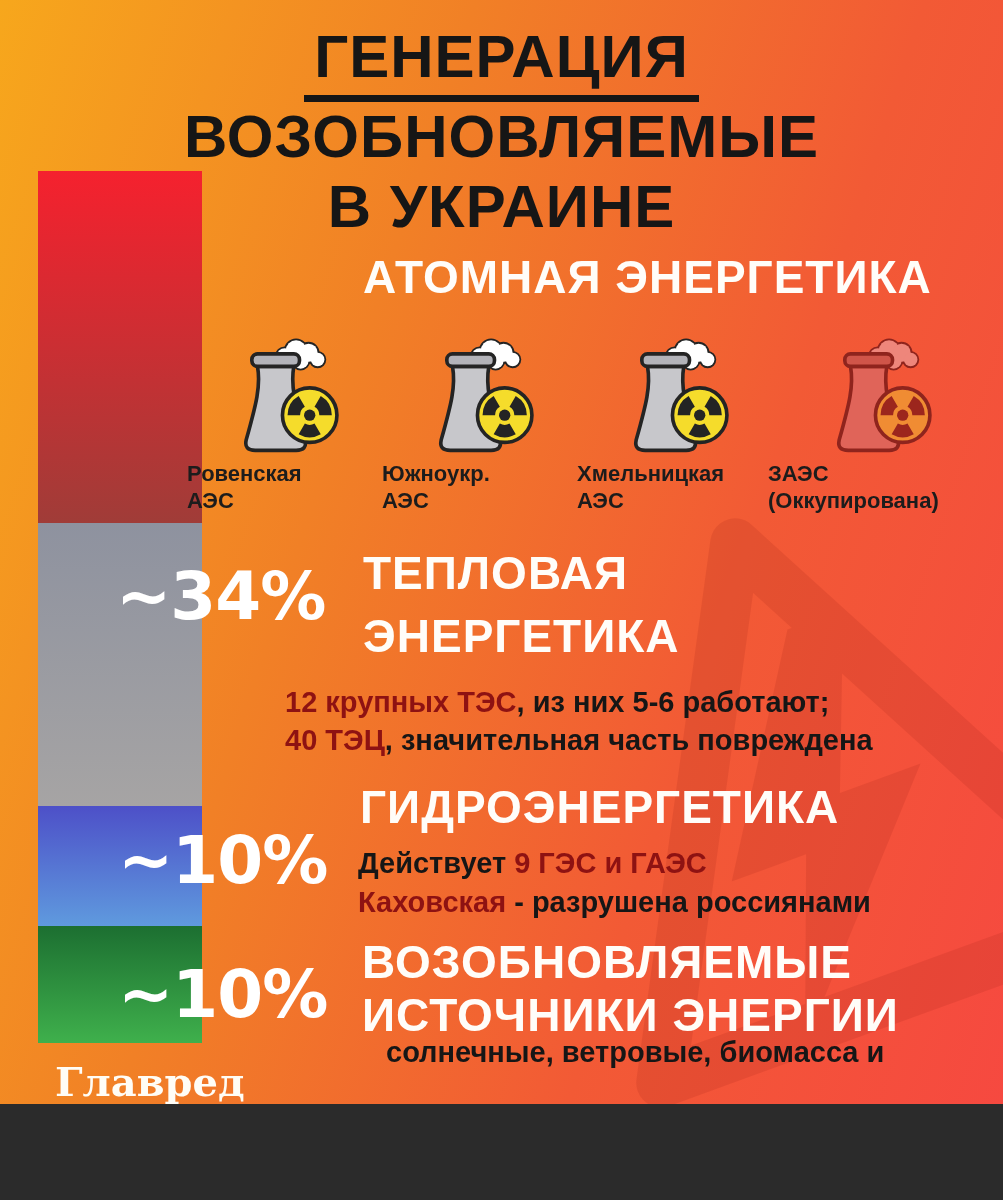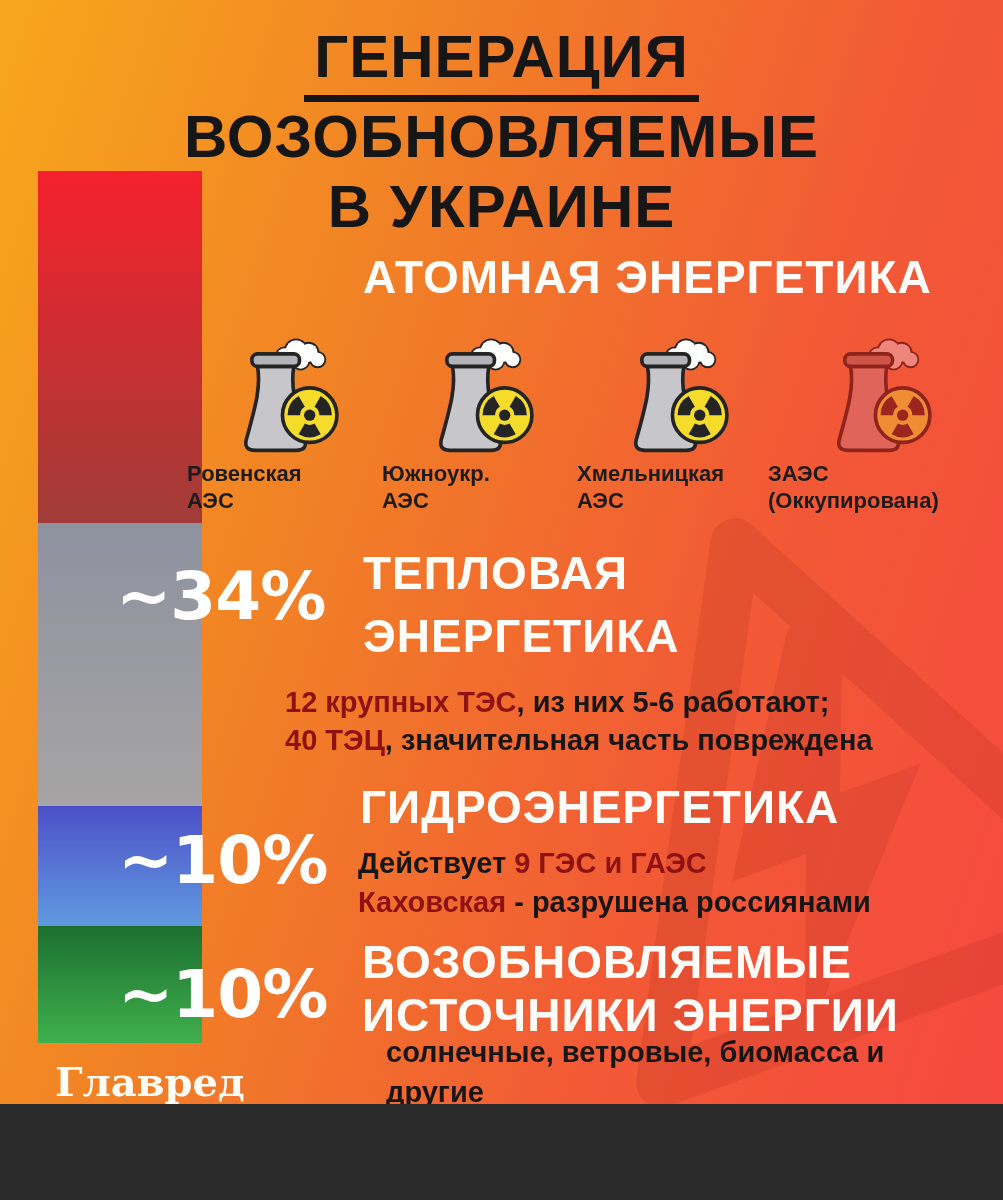--- a/index.html
+++ b/index.html
@@ -249,18 +249,17 @@
     <div><span class="dark-red">40 ТЭЦ</span><span>, значительная часть повреждена</span></div>
   </div>
 
   <div class="body-text bt-hydro">
     <div><span>Действует </span><span class="dark-red">9 ГЭС и ГАЭС</span></div>
     <div><span class="dark-red">Каховская</span><span> - разрушена россиянами</span></div>
   </div>
 
   <div class="body-text bt-renew">
     <div>солнечные, ветровые, биомасса и</div>
-    <div>другие</div>
   </div>
 
   <div class="source">Главред</div>
 
 </div>
 
 </body></html>

